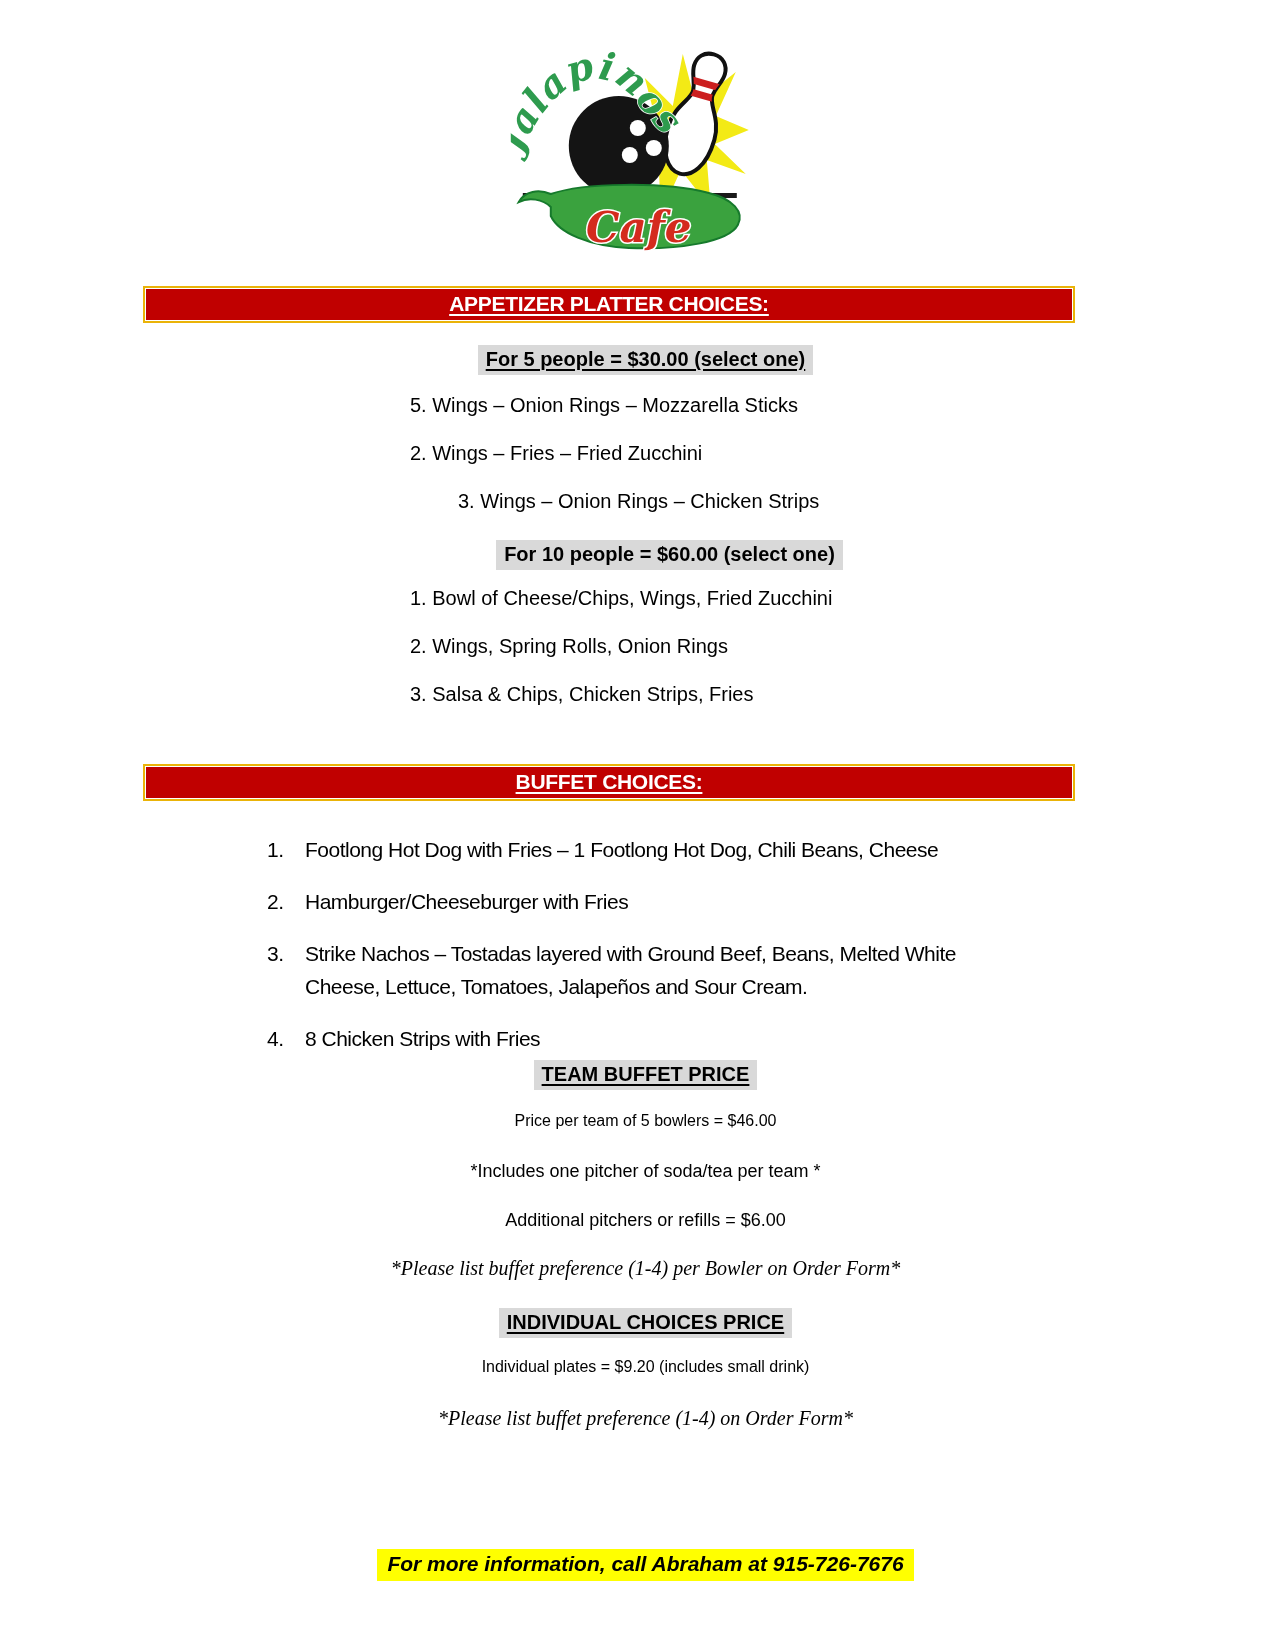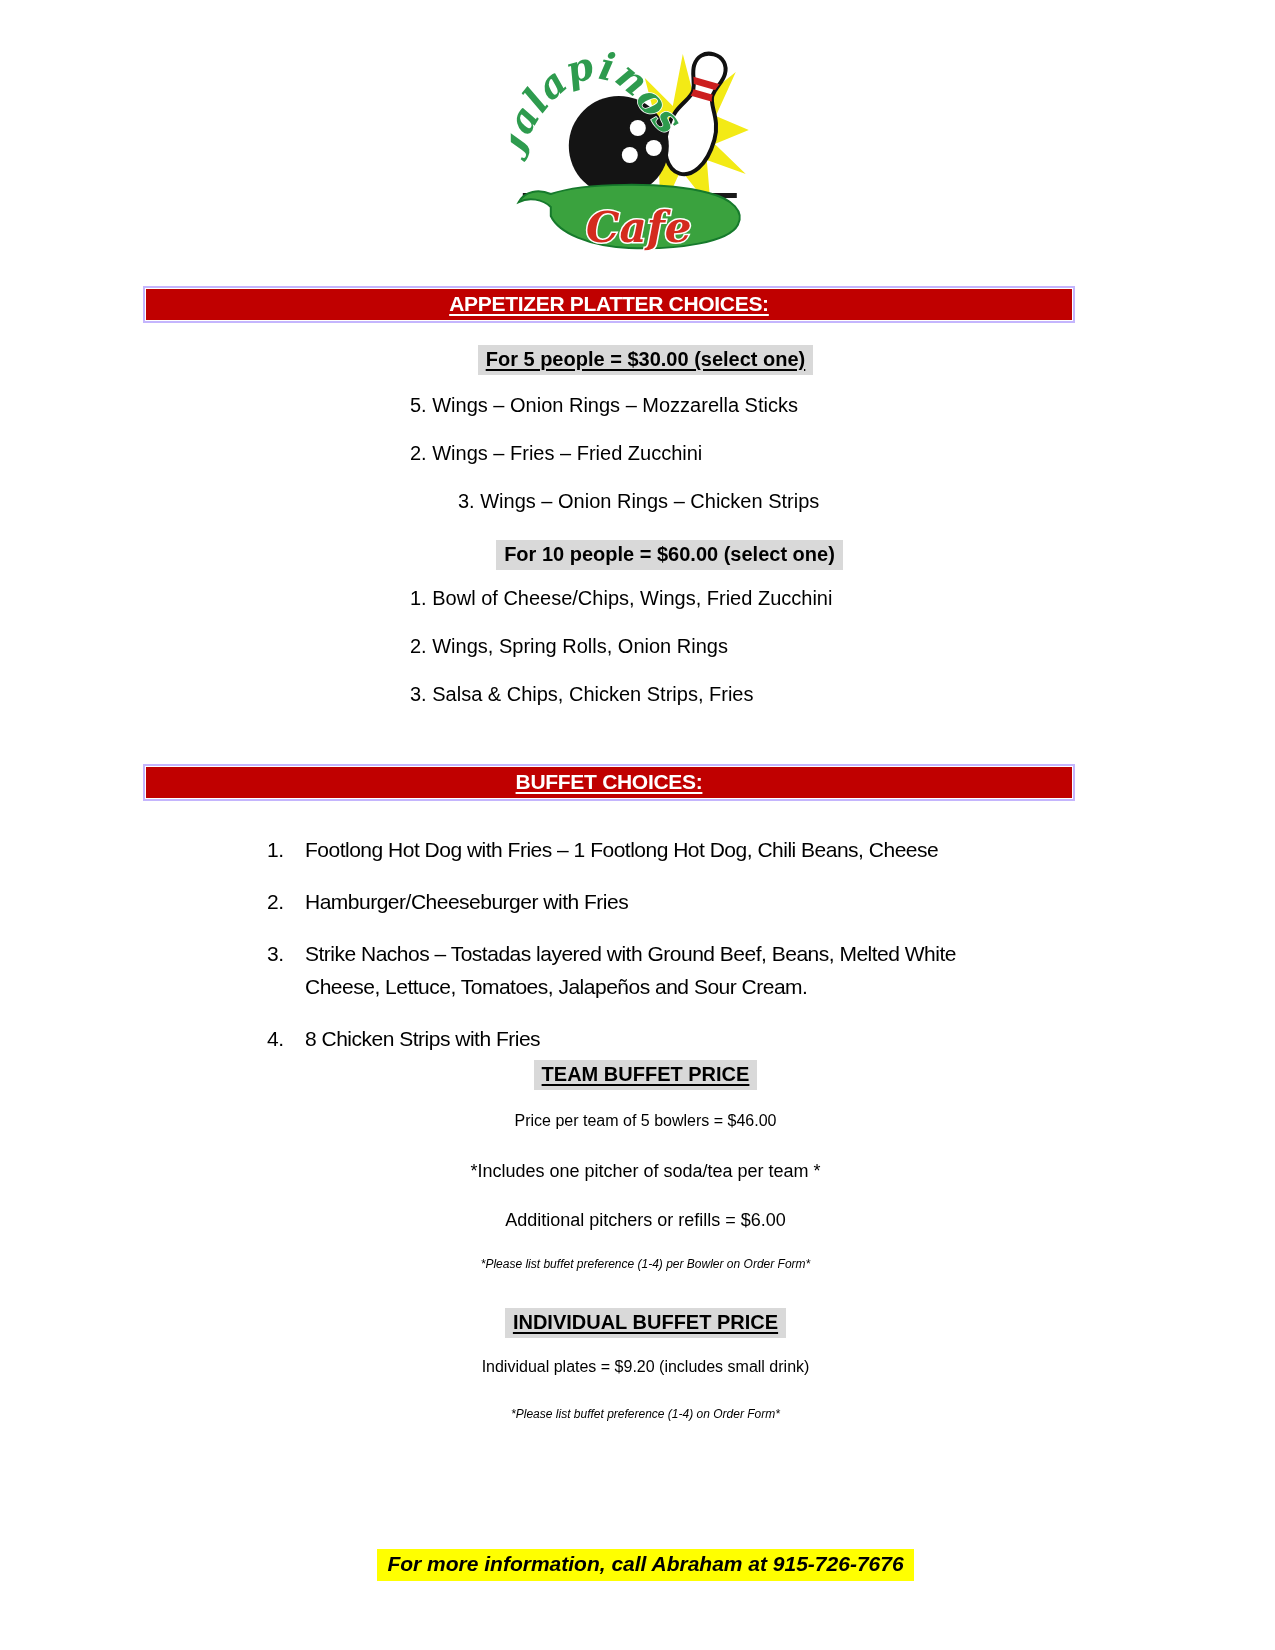--- a/index.html
+++ b/index.html
@@ -15,21 +15,21 @@
   
   .logo-wrap{
     position:absolute;top:44px;left:50%;
     transform:translateX(-53%);
     width:240px;height:212px;
   }
   
   .banner{
     position:absolute;left:143px;width:928px;
     background:var(--banner-red,#C00000);
-    border:2px solid #c4b5fd;
+    border:2px solid #eab308;
     box-shadow:inset 0 0 0 1px #fff;
     text-align:center;
     padding:4px 0 5px 0;
   }
   .banner .banner-text{
     color:#fff;font-weight:bold;font-size:21px;
     letter-spacing:-0.3px;
     text-decoration:underline;
     text-underline-offset:3px;
   }
@@ -53,21 +53,21 @@
   .buffet-list{
     position:absolute;left:267px;top:833px;width:770px;
     font-size:21px;letter-spacing:-0.5px;
   }
   .b-row{display:flex;margin-bottom:19px;line-height:33px;}
   .b-num{flex:0 0 38px;}
   .b-text{flex:1;max-width:706px;}
   
   .bold-line{font-weight:normal;font-size:16px;}
   .plain-line{font-size:18px;}
-  .italic-line{font-style:italic;font-size:12px;}
+  .italic-line{font-style:italic;font-size:20px;font-family:Liberation Serif, serif;}
   
   .hl-yellow{
     display:inline-block;
     background:var(--highlight-yellow,#FFFF00);
     padding:3px 10px 5px 10px;
     font-weight:bold;font-style:italic;font-size:21px;
   }
 </style>
 </head>
 <body>
@@ -155,21 +155,21 @@
 
   <div class="center-line" style="top:1060px;">
     <span class="hl-gray underlined">TEAM BUFFET PRICE</span>
   </div>
   <div class="center-line bold-line" style="top:1112px;">Price per team of 5 bowlers = $46.00</div>
   <div class="center-line plain-line" style="top:1161px;">*Includes one pitcher of soda/tea per team *</div>
   <div class="center-line plain-line" style="top:1210px;">Additional pitchers or refills = $6.00</div>
   <div class="center-line italic-line" style="top:1257px;">*Please list buffet preference (1-4) per Bowler on Order Form*</div>
 
   <div class="center-line" style="top:1308px;">
-    <span class="hl-gray underlined">INDIVIDUAL BUFFET PRICE</span>
+    <span class="hl-gray underlined">INDIVIDUAL CHOICES PRICE</span>
   </div>
   <div class="center-line bold-line" style="top:1358px;">Individual plates = $9.20 (includes small drink)</div>
   <div class="center-line italic-line" style="top:1407px;">*Please list buffet preference (1-4) on Order Form*</div>
 
   <div class="center-line" style="top:1549px;">
     <span class="hl-yellow">For more information, call Abraham at 915-726-7676</span>
   </div>
 
 </div>
 

